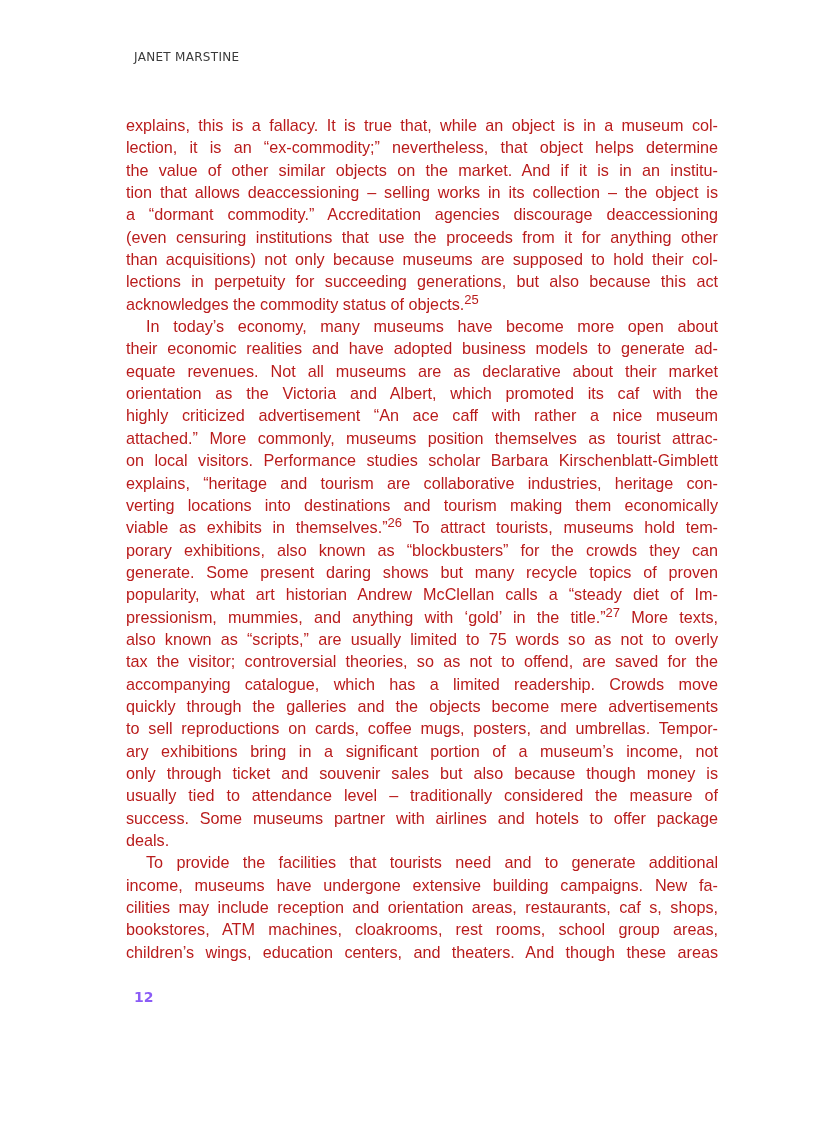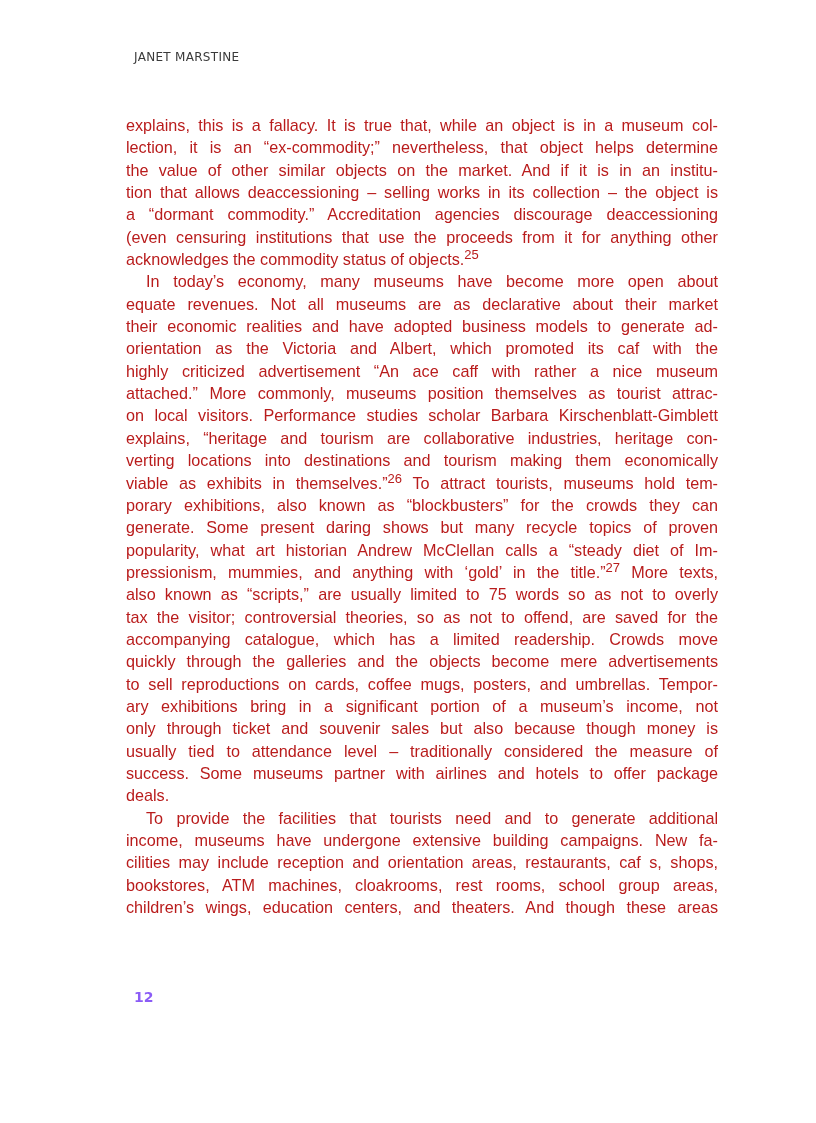--- a/index.html
+++ b/index.html
@@ -30,24 +30,26 @@
 <div class="page">
   <div class="running-head">JANET MARSTINE</div>
 
   <div class="body-text" id="body-text">
       <span class="line"><span>explains, this is a fallacy. It is true that, while an object is in a museum col-</span></span>
       <span class="line"><span>lection, it is an “ex-commodity;” nevertheless, that object helps determine</span></span>
       <span class="line"><span>the value of other similar objects on the market. And if it is in an institu-</span></span>
       <span class="line"><span>tion that allows deaccessioning – selling works in its collection – the object is</span></span>
       <span class="line"><span>a “dormant commodity.” Accreditation agencies discourage deaccessioning</span></span>
       <span class="line"><span>(even censuring institutions that use the proceeds from it for anything other</span></span>
+      <span class="line"><span>than acquisitions) not only because museums are supposed to hold their col-</span></span>
+      <span class="line"><span>lections in perpetuity for succeeding generations, but also because this act</span></span>
       <span class="line last"><span>acknowledges the commodity status of objects.</span><sup>25</sup></span>
       <span class="line indent"><span>In today’s economy, many museums have become more open about</span></span>
+      <span class="line"><span>their economic realities and have adopted business models to generate ad-</span></span>
       <span class="line"><span>equate revenues. Not all museums are as declarative about their market</span></span>
-      <span class="line"><span>their economic realities and have adopted business models to generate ad-</span></span>
       <span class="line"><span>orientation as the Victoria and Albert, which promoted its caf  with the</span></span>
       <span class="line"><span>highly criticized advertisement “An ace caff with rather a nice museum</span></span>
       <span class="line"><span>attached.” More commonly, museums position themselves as tourist attrac-</span></span>
       <span class="line"><span>on local visitors. Performance studies scholar Barbara Kirschenblatt-Gimblett</span></span>
       <span class="line"><span>explains, “heritage and tourism are collaborative industries, heritage con-</span></span>
       <span class="line"><span>verting locations into destinations and tourism making them economically</span></span>
       <span class="line"><span>viable as exhibits in themselves.”</span><sup>26</sup><span> To attract tourists, museums hold tem-</span></span>
       <span class="line"><span>porary exhibitions, also known as “blockbusters” for the crowds they can</span></span>
       <span class="line"><span>generate. Some present daring shows but many recycle topics of proven</span></span>
       <span class="line"><span>popularity, what art historian Andrew McClellan calls a “steady diet of Im-</span></span>

